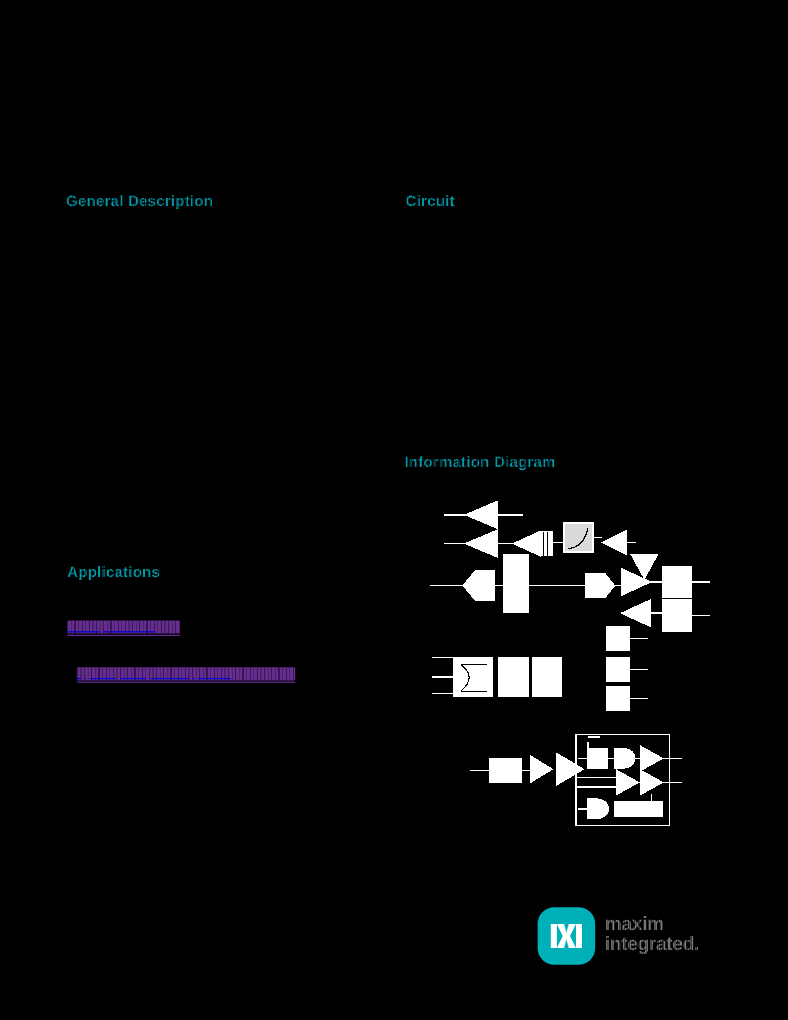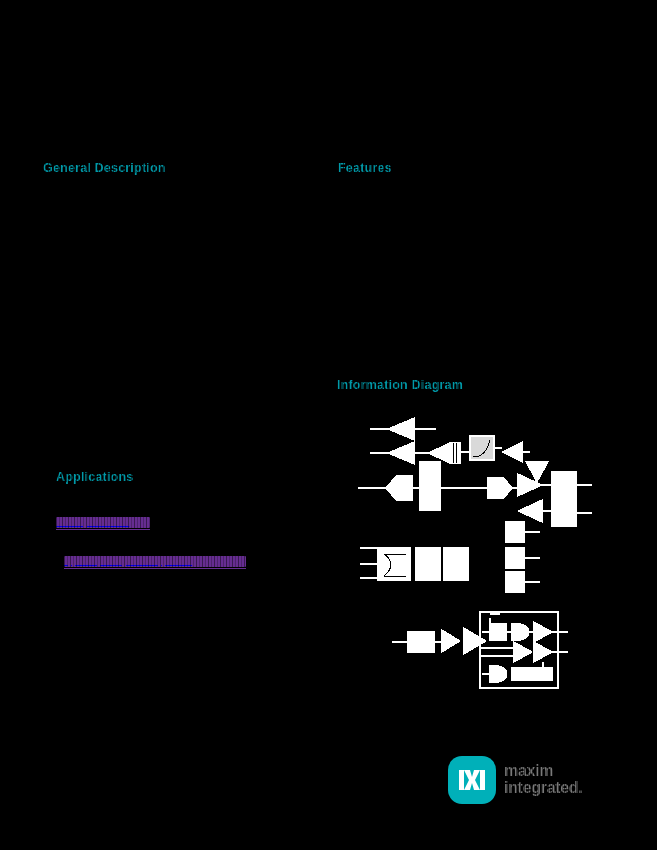--- a/index.html
+++ b/index.html
@@ -23,21 +23,21 @@
     filter:blur(.35px);
   }
   .heading::after{
     content:"";
     position:absolute;left:0;top:1px;right:0;bottom:2px;
     background:repeating-linear-gradient(90deg,
        rgba(0,0,0,.55) 0 1px, rgba(0,0,0,0) 1px 2px,
        rgba(0,0,0,.30) 2px 3px, rgba(0,0,0,0) 3px 5px);
     pointer-events:none;
   }
-  #h-general{left:43px;top:161px;text-align:center;}
+  #h-general{left:55px;top:161px;text-align:center;}
   #h-features{left:338px;top:161px;}
   #h-funcdiag{left:337px;top:378px;}
   #h-applications{left:56px;top:470px;}
 
   
   .redact-block{position:absolute;background:#000;}
 
   
   .link{
     position:absolute;
@@ -89,21 +89,21 @@
   
   #footer-strip{position:absolute;left:0;top:818px;width:657px;height:32px;background:#000;}
 </style>
 </head>
 <body>
 
 <div class="page">
 
   <div class="heading" id="h-general">General Description</div>
 
-  <div class="heading" id="h-features">Features</div>
+  <div class="heading" id="h-features">Circuit</div>
 
   <div class="heading" id="h-funcdiag">Information Diagram</div>
 
   <div class="heading" id="h-applications">Applications</div>
 
   <div class="redact-block" style="left:55px;top:185px;width:265px;height:120px;"></div>
   <div class="redact-block" style="left:338px;top:185px;width:265px;height:170px;"></div>
   <div class="redact-block" style="left:55px;top:495px;width:265px;height:110px;"></div>
 
   <a class="link" id="link-1" href="#">

